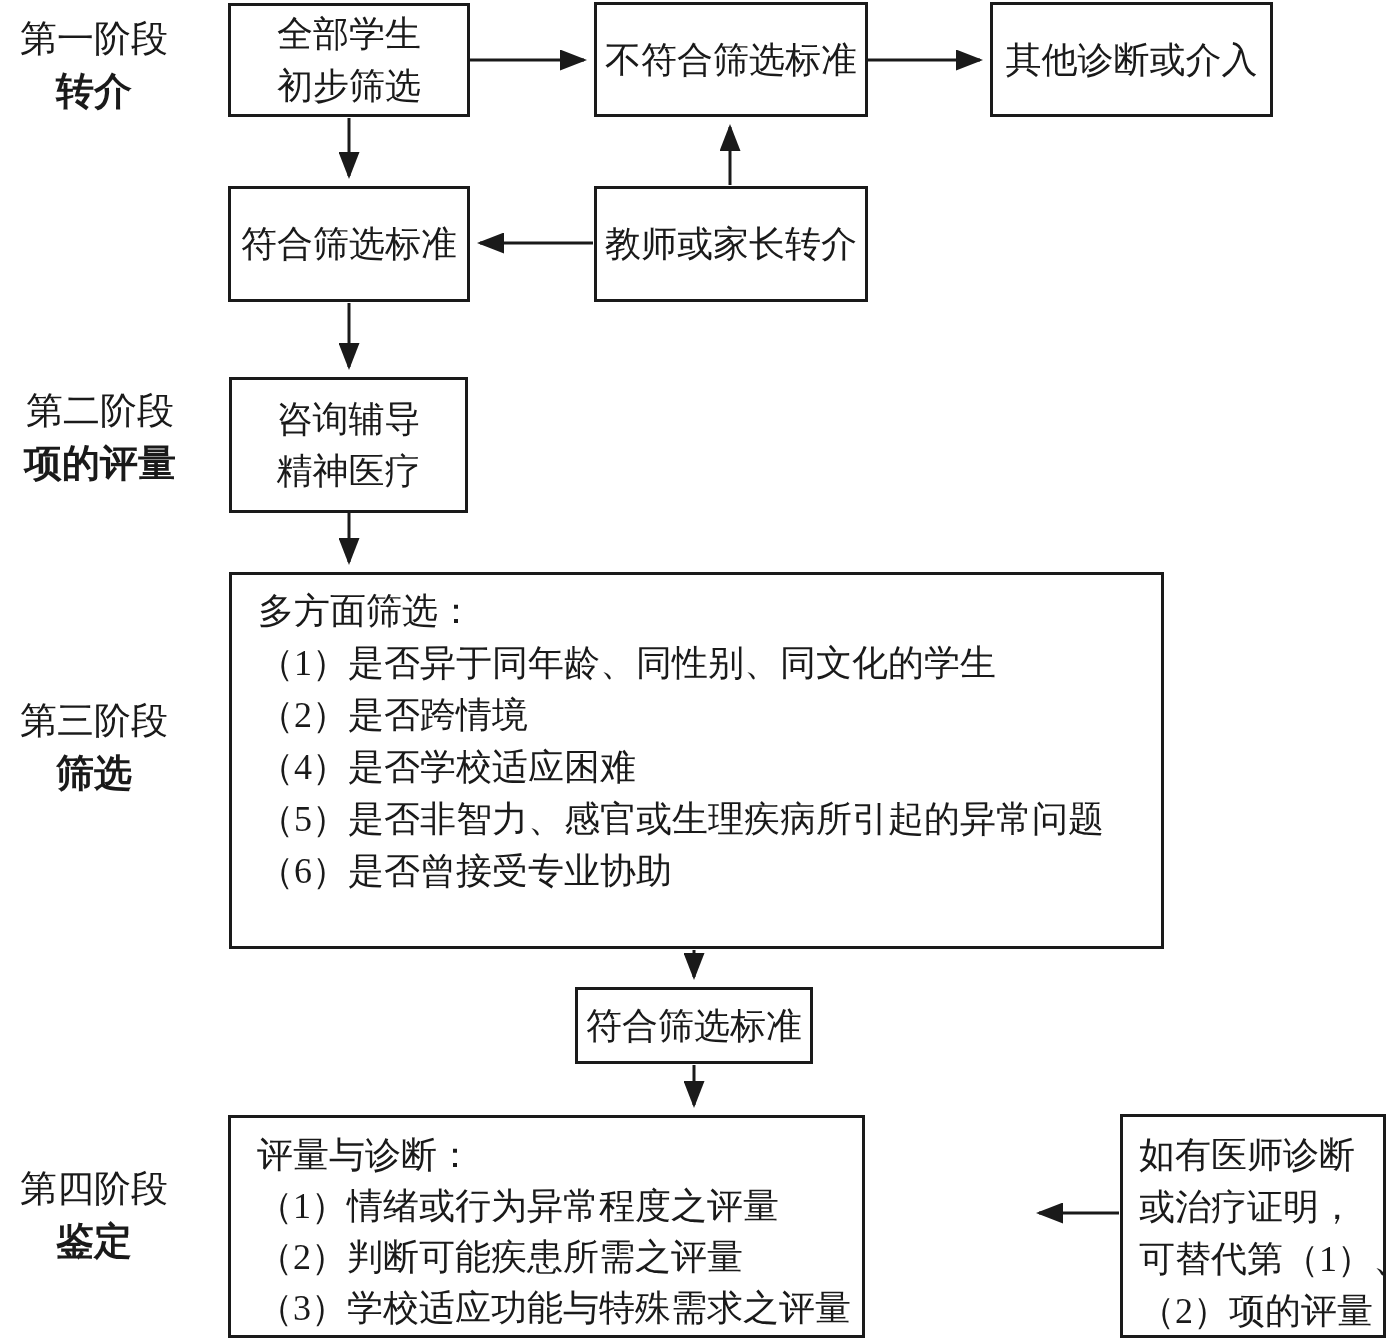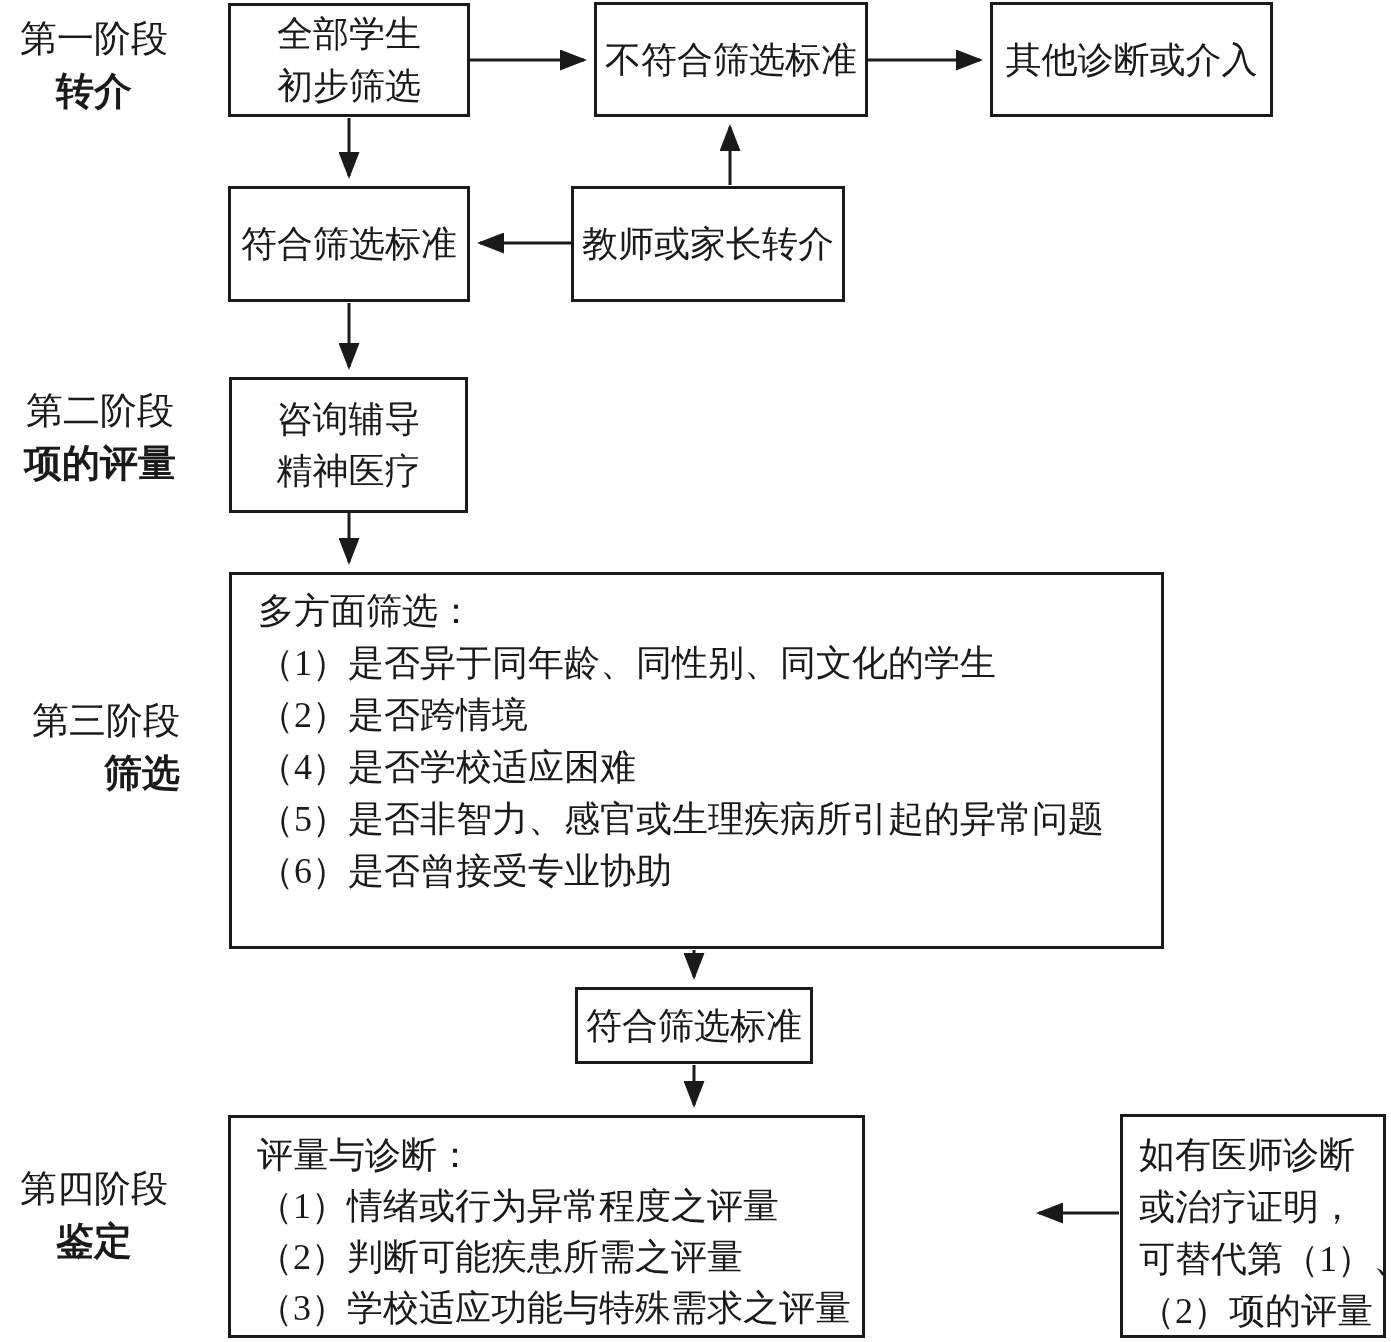--- a/index.html
+++ b/index.html
@@ -33,21 +33,21 @@
   }
   .box.list {
     align-items: flex-start;
     justify-content: flex-start;
     text-align: left;
   }
   #box-initial        { left: 228px; top: 3px;    width: 242px; height: 114px; }
   #box-not-meet       { left: 594px; top: 2px;    width: 274px; height: 115px; }
   #box-other          { left: 990px; top: 2px;    width: 283px; height: 115px; }
   #box-meet-1         { left: 228px; top: 186px;  width: 242px; height: 116px; }
-  #box-referral       { left: 571px; top: 186px;  width: 274px; height: 116px; }
+  #box-referral       { left: 594px; top: 186px;  width: 274px; height: 116px; }
   #box-intervention   { left: 229px; top: 377px;  width: 239px; height: 136px; }
   #box-screening      { left: 229px; top: 572px;  width: 935px; height: 377px;
                         padding: 10px 10px 0 26px; line-height: 52px; }
   #box-meet-2         { left: 575px; top: 987px;  width: 238px; height: 77px; }
   #box-assessment     { left: 228px; top: 1115px; width: 637px; height: 223px;
                         padding: 12px 10px 0 26px; line-height: 51px; }
   #box-doctor         { left: 1120px; top: 1114px; width: 266px; height: 224px;
                         padding: 12px 0 0 16px; line-height: 52px; }
   
   .stage {
@@ -57,21 +57,21 @@
     line-height: 46px;
   }
   .stage .stage-name {
     font-family: "Liberation Sans", sans-serif;
     font-weight: bold;
     font-size: 38px;
     margin-top: 6px;
   }
   #stage-1 { left: 8px;  top: 16px;   width: 172px; }
   #stage-2 { left: 0px;  top: 388px;  width: 200px; }
-  #stage-3 { left: 8px;  top: 698px;  width: 172px; text-align: right; }
+  #stage-3 { left: 8px;  top: 698px;  width: 172px; }
   #stage-4 { left: 8px;  top: 1166px; width: 172px; }
   
   #arrows {
     position: absolute;
     left: 0; top: 0;
     width: 1391px;
     height: 1342px;
     pointer-events: none;
   }
   #arrows line {

